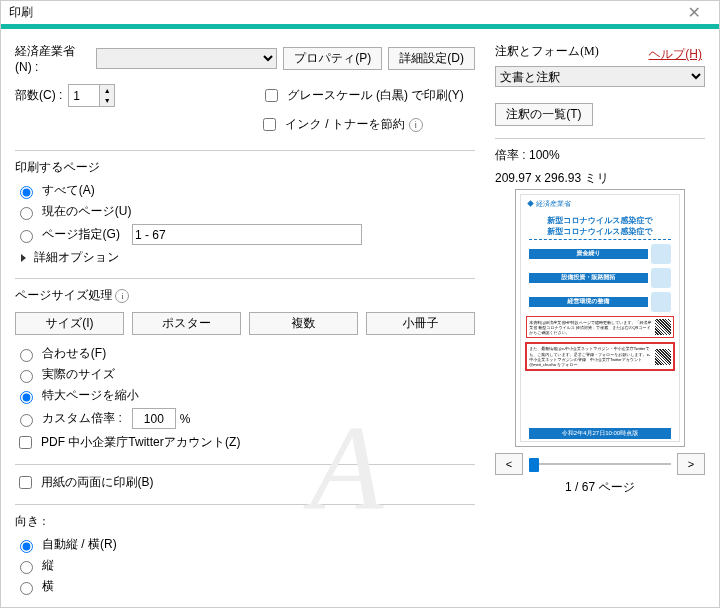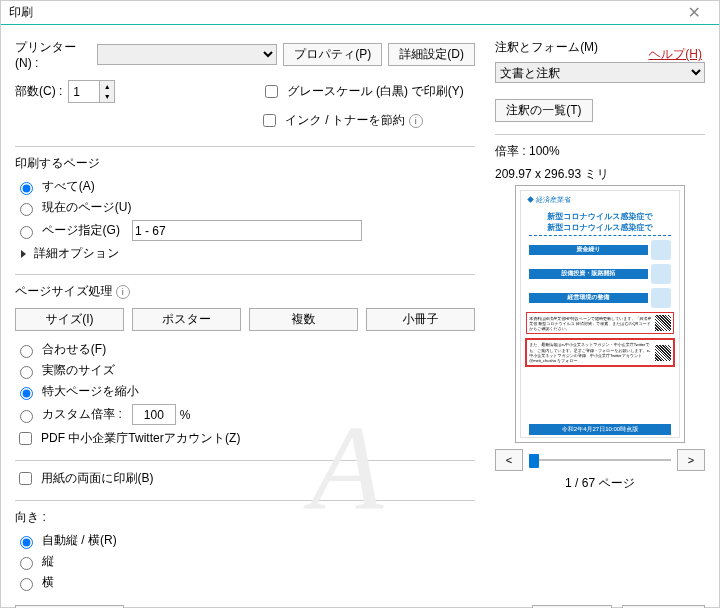--- a/index.html
+++ b/index.html
@@ -18,21 +18,21 @@
     border: 1px solid #ccc;
     box-sizing: border-box;
     display: flex;
     flex-direction: column;
   }
   .titlebar {
     height: 30px;
     display: flex;
     align-items: center;
     padding: 0 8px;
-    border-bottom: 1px solid #14b8a6;
+    border-bottom: 5px solid #14b8a6;
   }
   .titlebar .title { font-size: 12px; }
   .titlebar .close {
     margin-left: auto;
     font-size: 16px;
     color: #888;
     padding: 2px 10px;
   }
   .content {
     flex: 1;
@@ -55,21 +55,21 @@
     min-height: 23px;
     padding: 2px 10px;
     font-size: 12px;
     cursor: default;
     display: inline-flex;
     align-items: center;
     justify-content: center;
     white-space: nowrap;
   }
   .hr { border-top: 1px solid #ccc; margin: 12px 0 8px 0; }
-  .grp-title { font-size: 12px; margin-bottom: 6px; }
+  .grp-title { font-size: 12px; margin-bottom: 6px; font-family: Liberation Serif, serif; }
   .radio-row, .check-row { display: flex; align-items: center; gap: 4px; margin: 4px 0;}
   .radio-row label, .check-row label { margin-left: 2px; }
   .size-tabs { display: flex; gap: 8px; margin: 8px 0 10px 0;}
   .size-tabs .btn { flex: 1; }
   .help { color: #b91c1c; text-align: right; margin-bottom: 6px; text-decoration: underline;}
   .info-i {
     display:inline-block;border:1px solid #999;border-radius:50%;
     width:12px;height:12px;line-height:12px;text-align:center;font-size:9px;color:#555;
   }
   .triangle-r {display:inline-block;width:0;height:0;border-top:4px solid transparent;border-bottom:4px solid transparent;border-left:5px solid #333;margin-right:4px;}
@@ -121,21 +121,21 @@
   <div class="titlebar">
     <span class="title">印刷</span>
     <span class="close">✕</span>
   </div>
 
   <div class="content">
     <div class="left">
       <div class="help" style="position:absolute;right:18px;top:46px;">ヘルプ(H)</div>
 
       <div class="row">
-        <span>プリンター(N) :</span>
+        <span>経済産業省(N) :</span>
         <select style="width:200px">
           <option></option>
         </select>
         <button class="btn">プロパティ(P)</button>
         <button class="btn">詳細設定(D)</button>
       </div>
 
       <div class="row">
         <span>部数(C) :</span>
         <span class="spinner">

